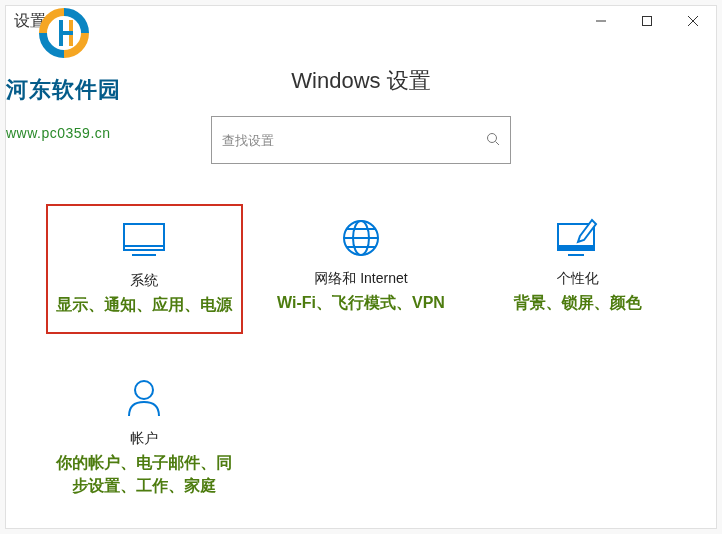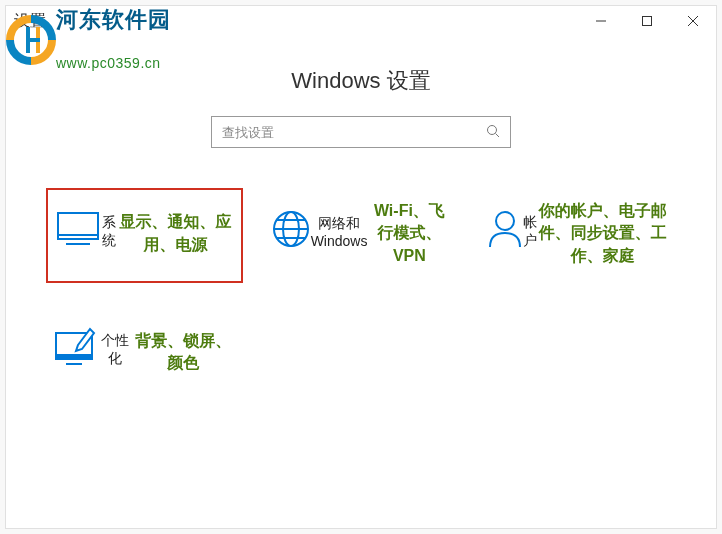--- a/index.html
+++ b/index.html
@@ -43,21 +43,22 @@
       font-size: 12px;
       cursor: pointer;
     }
     .watermark {
       position: absolute;
       top: 2px;
       left: 0px;
       z-index: 10;
       display: flex;
       align-items: center;
-      gap: 0;
+      gap: 20px;
+      flex-direction: column;
     }
     .wm-logo {
       width: 50px;
       height: 50px;
       position: relative;
     }
     .wm-text {
       display: flex;
       flex-direction: column;
       line-height: 1.1;
@@ -79,21 +80,21 @@
     .page-title {
       text-align: center;
       font-size: 22px;
       font-weight: 300;
       color: #333;
       margin-top: 30px;
       margin-bottom: 20px;
     }
     .search-box {
       width: 300px;
-      height: 32px;
+      height: 48px;
       margin: 0 auto 40px;
       border: 1px solid #999;
       display: flex;
       align-items: center;
       padding: 0 10px;
     }
     .search-input {
       flex: 1;
       border: none;
       outline: none;
@@ -107,20 +108,21 @@
       font-size: 14px;
     }
     .tiles {
       display: grid;
       grid-template-columns: repeat(3, 1fr);
       gap: 30px 20px;
       padding: 0 40px;
     }
     .tile {
       display: flex;
+      flex-direction: column;
       align-items: center;
       text-align: center;
       padding: 12px 8px 16px;
       cursor: pointer;
     }
     .tile.highlighted {
       border: 2px solid #d03020;
     }
     .tile-icon {
       height: 44px;
@@ -217,42 +219,42 @@
     <div class="tile">
       <div class="tile-icon">
         <svg width="40" height="40" viewBox="0 0 40 40">
           <circle cx="20" cy="20" r="17" fill="none" stroke="#0078d7" stroke-width="2"></circle>
           <ellipse cx="20" cy="20" rx="8" ry="17" fill="none" stroke="#0078d7" stroke-width="2"></ellipse>
           <line x1="3" y1="20" x2="37" y2="20" stroke="#0078d7" stroke-width="2"></line>
           <line x1="6" y1="11" x2="34" y2="11" stroke="#0078d7" stroke-width="2"></line>
           <line x1="6" y1="29" x2="34" y2="29" stroke="#0078d7" stroke-width="2"></line>
         </svg>
       </div>
-      <div class="tile-title">网络和 Windows</div>
+      <div class="tile-title">网络和 Internet</div>
       <div class="tile-desc">Wi-Fi、飞行模式、VPN</div>
-    </div>
-
-    <div class="tile">
-      <div class="tile-icon">
-        <svg width="36" height="40" viewBox="0 0 36 40">
-          <circle cx="18" cy="12" r="9" fill="none" stroke="#0078d7" stroke-width="2"></circle>
-          <path d="M 3 38 Q 3 24 18 24 Q 33 24 33 38" fill="none" stroke="#0078d7" stroke-width="2"></path>
-        </svg>
-      </div>
-      <div class="tile-title">帐户</div>
-      <div class="tile-desc">你的帐户、电子邮件、同步设置、工作、家庭</div>
     </div>
 
     <div class="tile">
       <div class="tile-icon">
         <svg width="44" height="40" viewBox="0 0 44 40">
           <rect x="2" y="6" width="36" height="26" fill="none" stroke="#0078d7" stroke-width="2"></rect>
           <rect x="2" y="27" width="36" height="5" fill="#0078d7"></rect>
           <line x1="12" y1="37" x2="28" y2="37" stroke="#0078d7" stroke-width="2"></line>
           <path d="M 24 18 L 36 2 L 40 6 L 28 22 L 22 24 Z" fill="#fff" stroke="#0078d7" stroke-width="2"></path>
         </svg>
       </div>
       <div class="tile-title">个性化</div>
       <div class="tile-desc">背景、锁屏、颜色</div>
     </div>
 
+    <div class="tile">
+      <div class="tile-icon">
+        <svg width="36" height="40" viewBox="0 0 36 40">
+          <circle cx="18" cy="12" r="9" fill="none" stroke="#0078d7" stroke-width="2"></circle>
+          <path d="M 3 38 Q 3 24 18 24 Q 33 24 33 38" fill="none" stroke="#0078d7" stroke-width="2"></path>
+        </svg>
+      </div>
+      <div class="tile-title">帐户</div>
+      <div class="tile-desc">你的帐户、电子邮件、同步设置、工作、家庭</div>
+    </div>
+
   </div>
 </div>
 
 </body></html>

